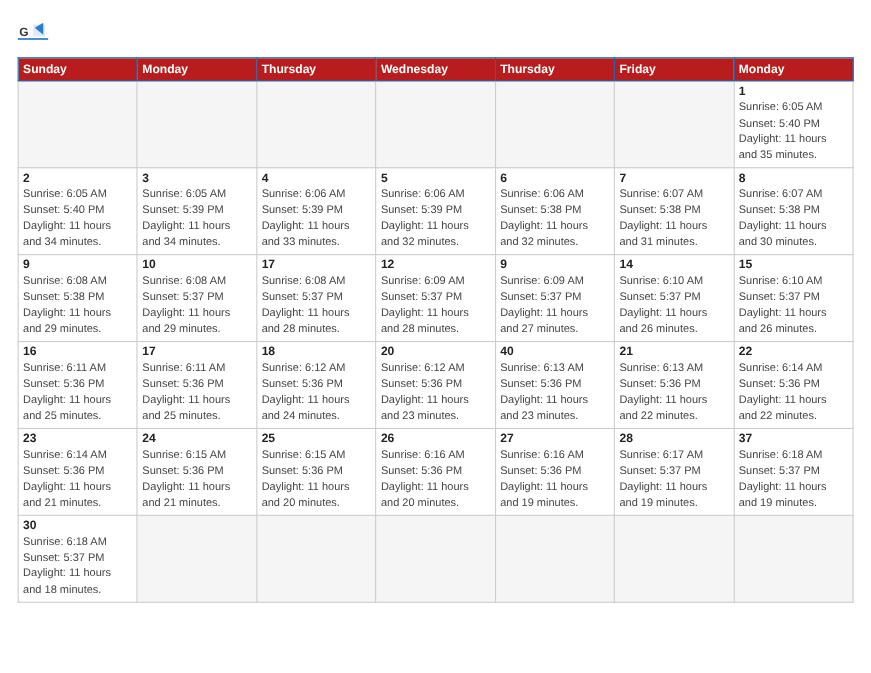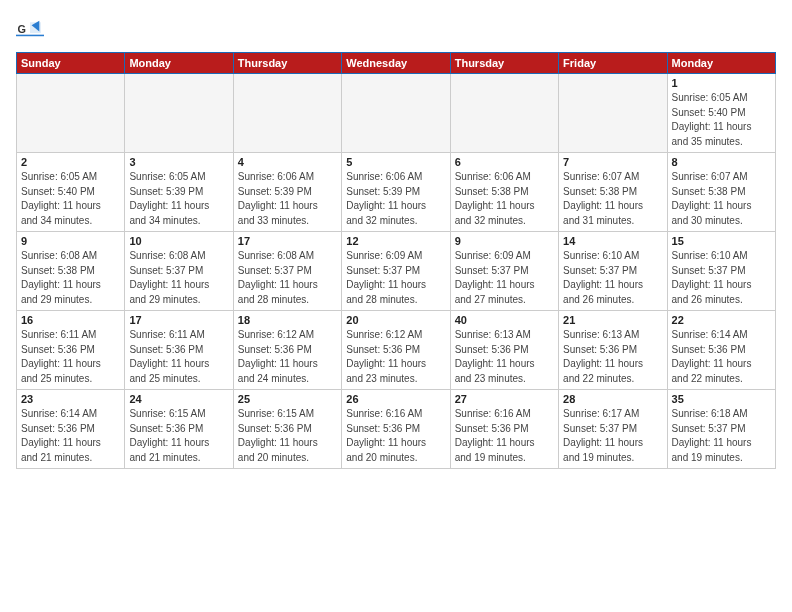--- a/index.html
+++ b/index.html
@@ -344,22 +344,37 @@
 and 19 minutes.</div>
           </td>
           <td>
             <span class="day-number">28</span>
             <div class="day-info" style="white-space: pre-line;">Sunrise: 6:17 AM
 Sunset: 5:37 PM
 Daylight: 11 hours
 and 19 minutes.</div>
           </td>
           <td>
-            <span class="day-number">35</span>
+            <span class="day-number">37</span>
             <div class="day-info" style="white-space: pre-line;">Sunrise: 6:18 AM
 Sunset: 5:37 PM
 Daylight: 11 hours
 and 19 minutes.</div>
           </td>
+        </tr>
+        <tr>
+          <td>
+            <span class="day-number">30</span>
+            <div class="day-info" style="white-space: pre-line;">Sunrise: 6:18 AM
+Sunset: 5:37 PM
+Daylight: 11 hours
+and 18 minutes.</div>
+          </td>
+          <td class="empty"></td>
+          <td class="empty"></td>
+          <td class="empty"></td>
+          <td class="empty"></td>
+          <td class="empty"></td>
+          <td class="empty"></td>
         </tr>
       </tbody>
   </table>
 </div>
 
 </body></html>

